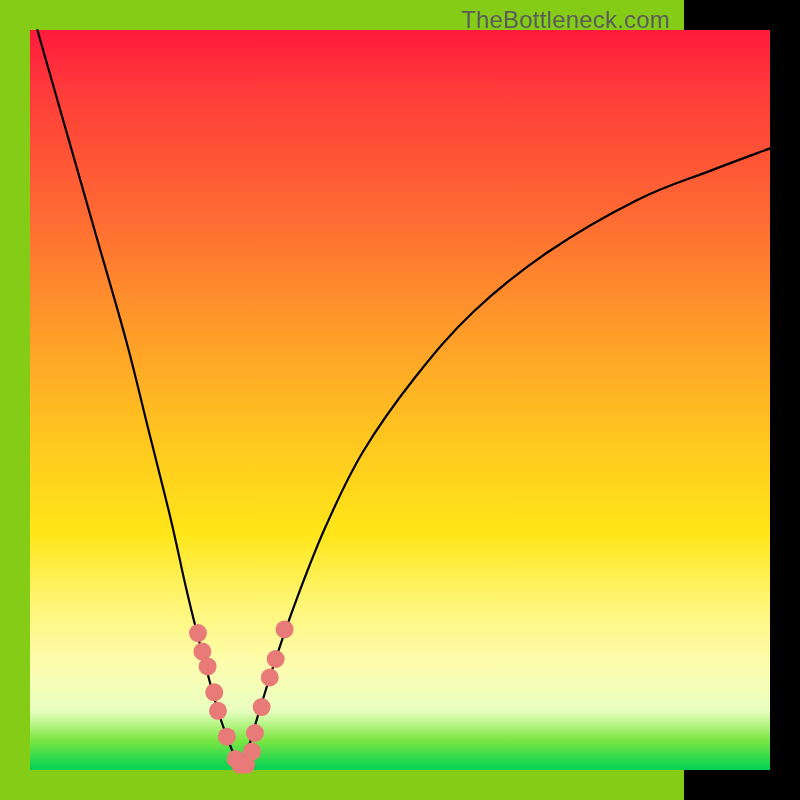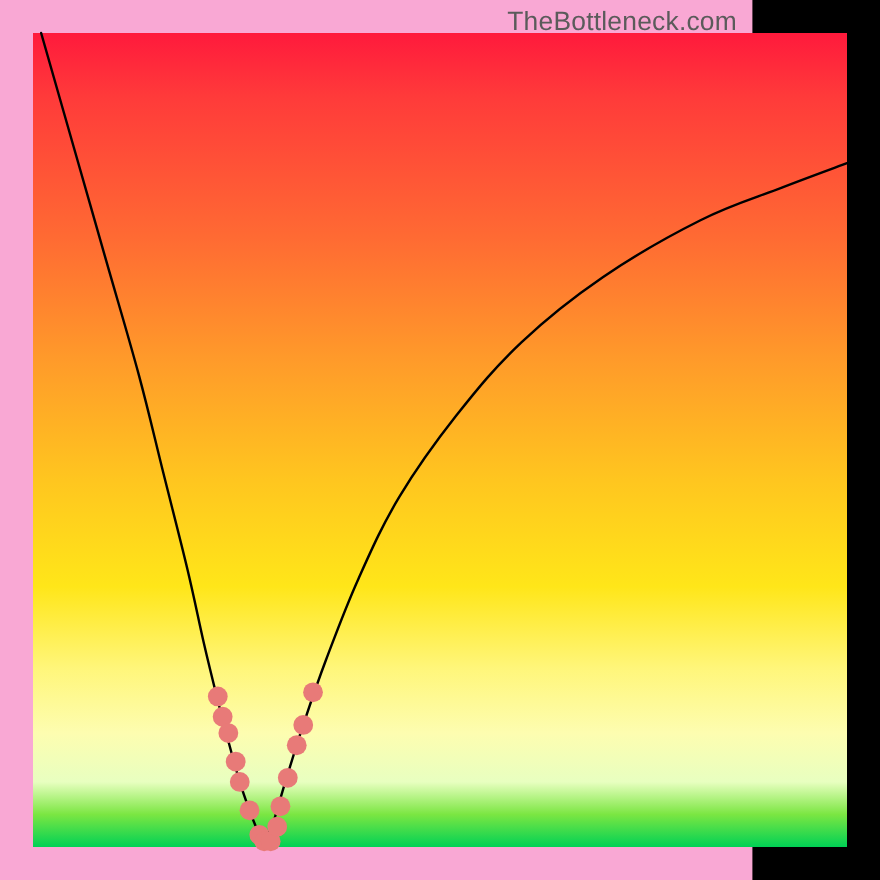--- a/index.html
+++ b/index.html
@@ -10,21 +10,21 @@
     overflow: hidden;
     background: #000;
     font-family: Arial, Helvetica, sans-serif;
   }
   .frame {
     position: absolute;
     left: 0;
     top: 0;
     width: 684px;
     height: 800px;
-    background: #f9a8d4;
+    background: #84cc16;
   }
   .plot-area {
     position: absolute;
     left: 30px;
     top: 30px;
     width: 740px;
     height: 740px;
     
     background: linear-gradient(
       to bottom,

